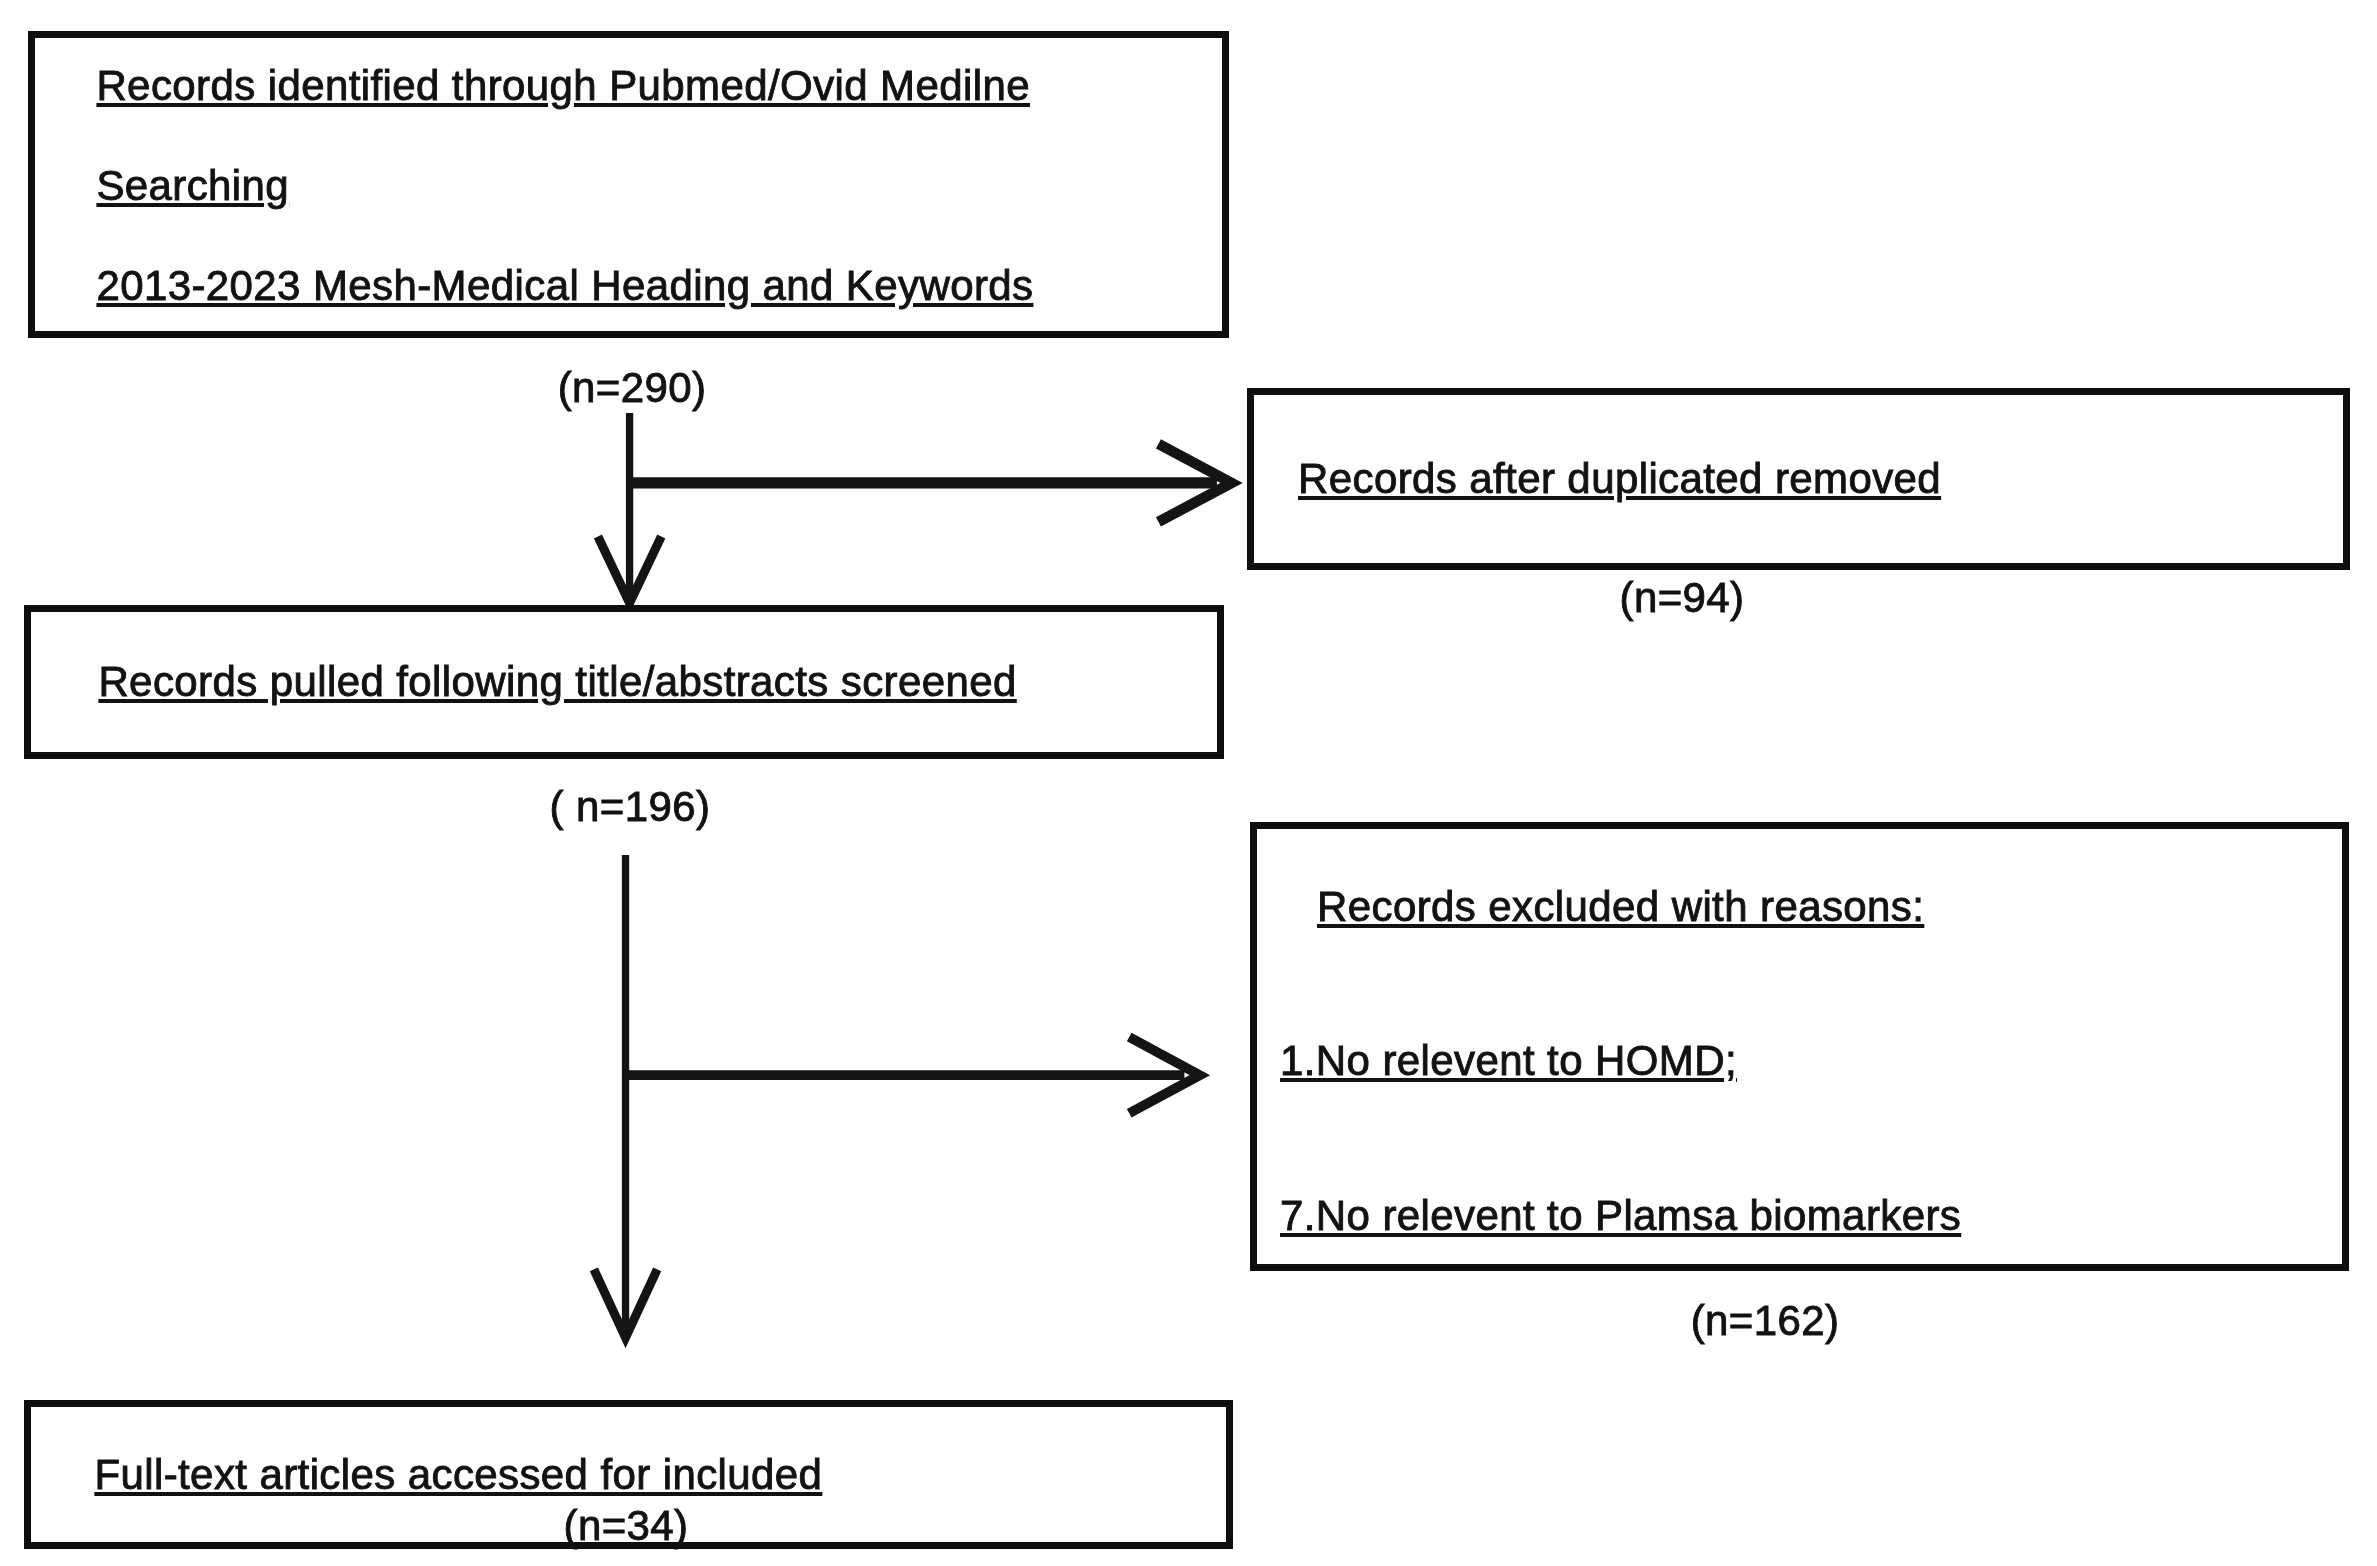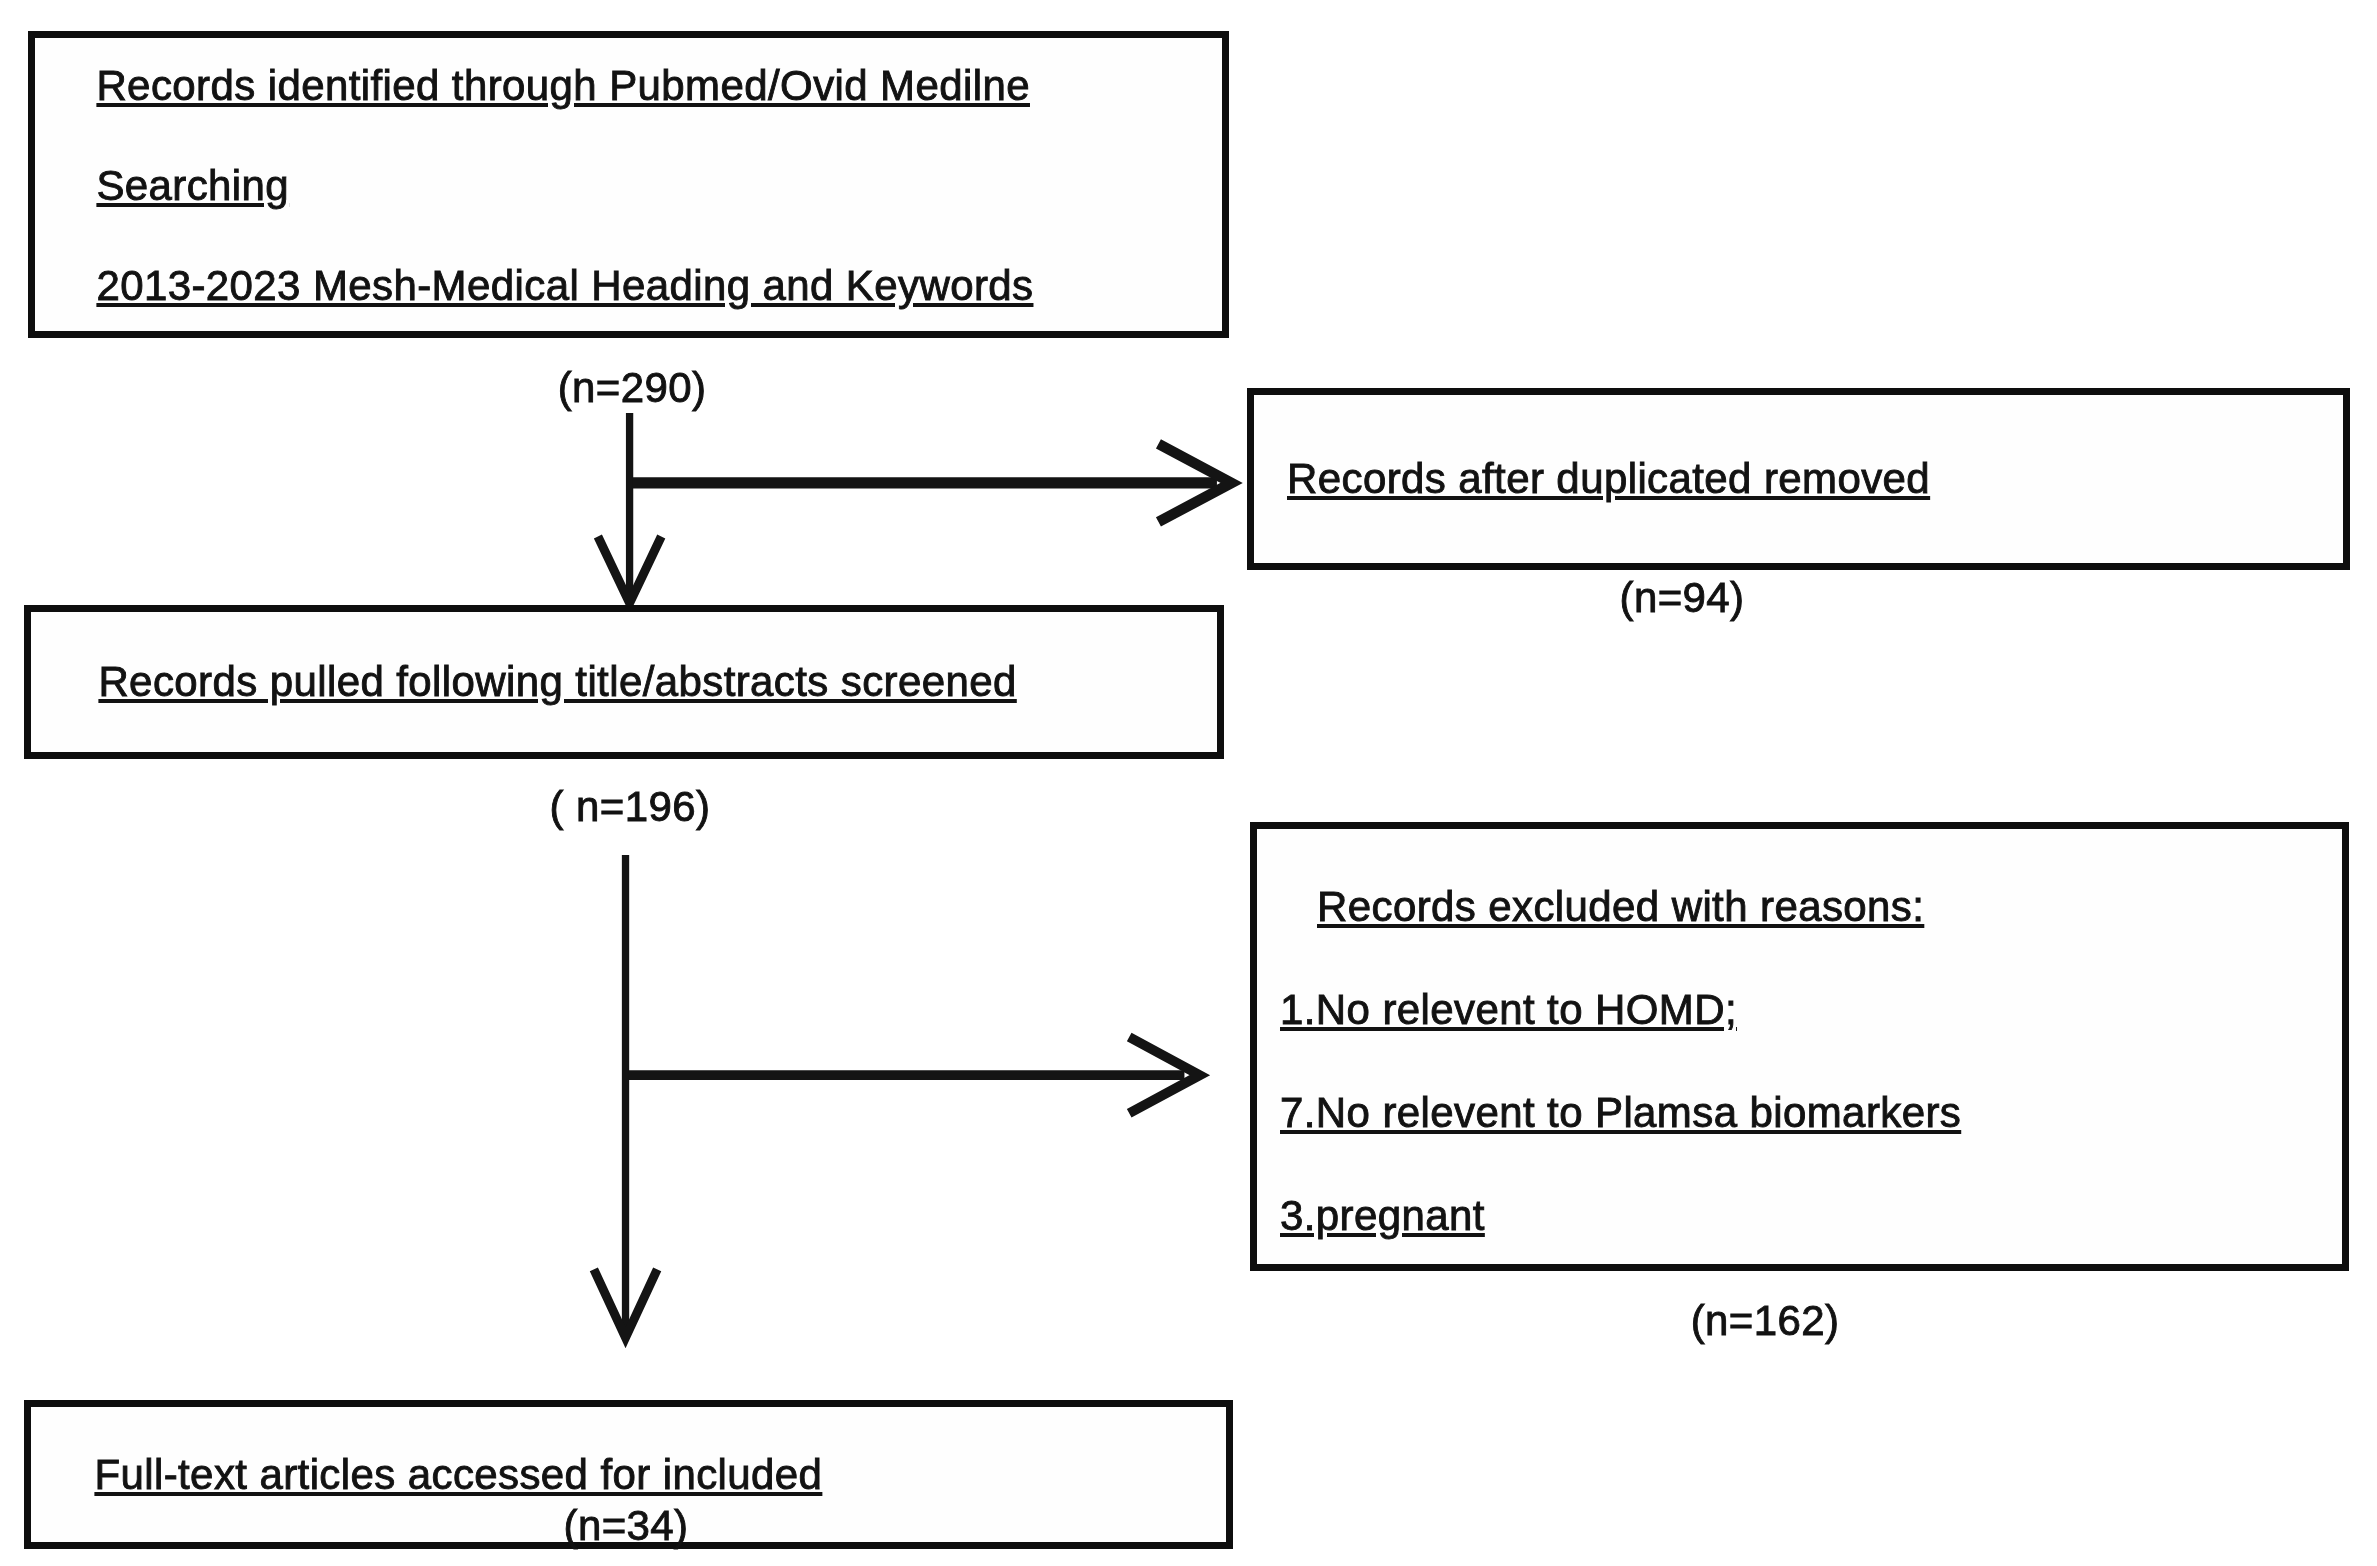--- a/index.html
+++ b/index.html
@@ -40,21 +40,21 @@
     white-space: nowrap;
     -webkit-text-stroke: 0.9px #121212;
   }
   #box-identification {
     left: 28.4px; top: 31px; width: 1201px; height: 307px;
     padding: 24.4px 20.3px 21px 61px;
     justify-content: space-between;
   }
   #box-duplicates {
     left: 1247px; top: 388px; width: 1103px; height: 182px;
-    padding-left: 33px;
+    padding-left: 44px;
     justify-content: center;
   }
   #box-screened {
     left: 24.4px; top: 605px; width: 1200px; height: 154px;
     padding-left: 67px;
     justify-content: center;
   }
   #box-excluded {
     left: 1250px; top: 822px; width: 1099px; height: 449px;
     padding: 54px 20.3px 24.4px 23px;
@@ -126,21 +126,20 @@
 
   <div class="box" id="box-screened">
     <p class="line">Records pulled following title/abstracts screened</p>
   </div>
   <div class="nlabel" id="n196">( n=196)</div>
 
   <div class="box" id="box-excluded">
     <p class="line indent">Records excluded with reasons:</p>
     <p class="line">1.No relevent to HOMD;</p>
     <p class="line">7.No relevent to Plamsa biomarkers</p>
-    <p class="line">3.pregnant</p>
   </div>
   <div class="nlabel" id="n162">(n=162)</div>
 
   <div class="box" id="box-included">
     <p class="line">Full-text articles accessed for included</p>
   </div>
   <div class="nlabel" id="n34">(n=34)</div>
 
 </div>
 

